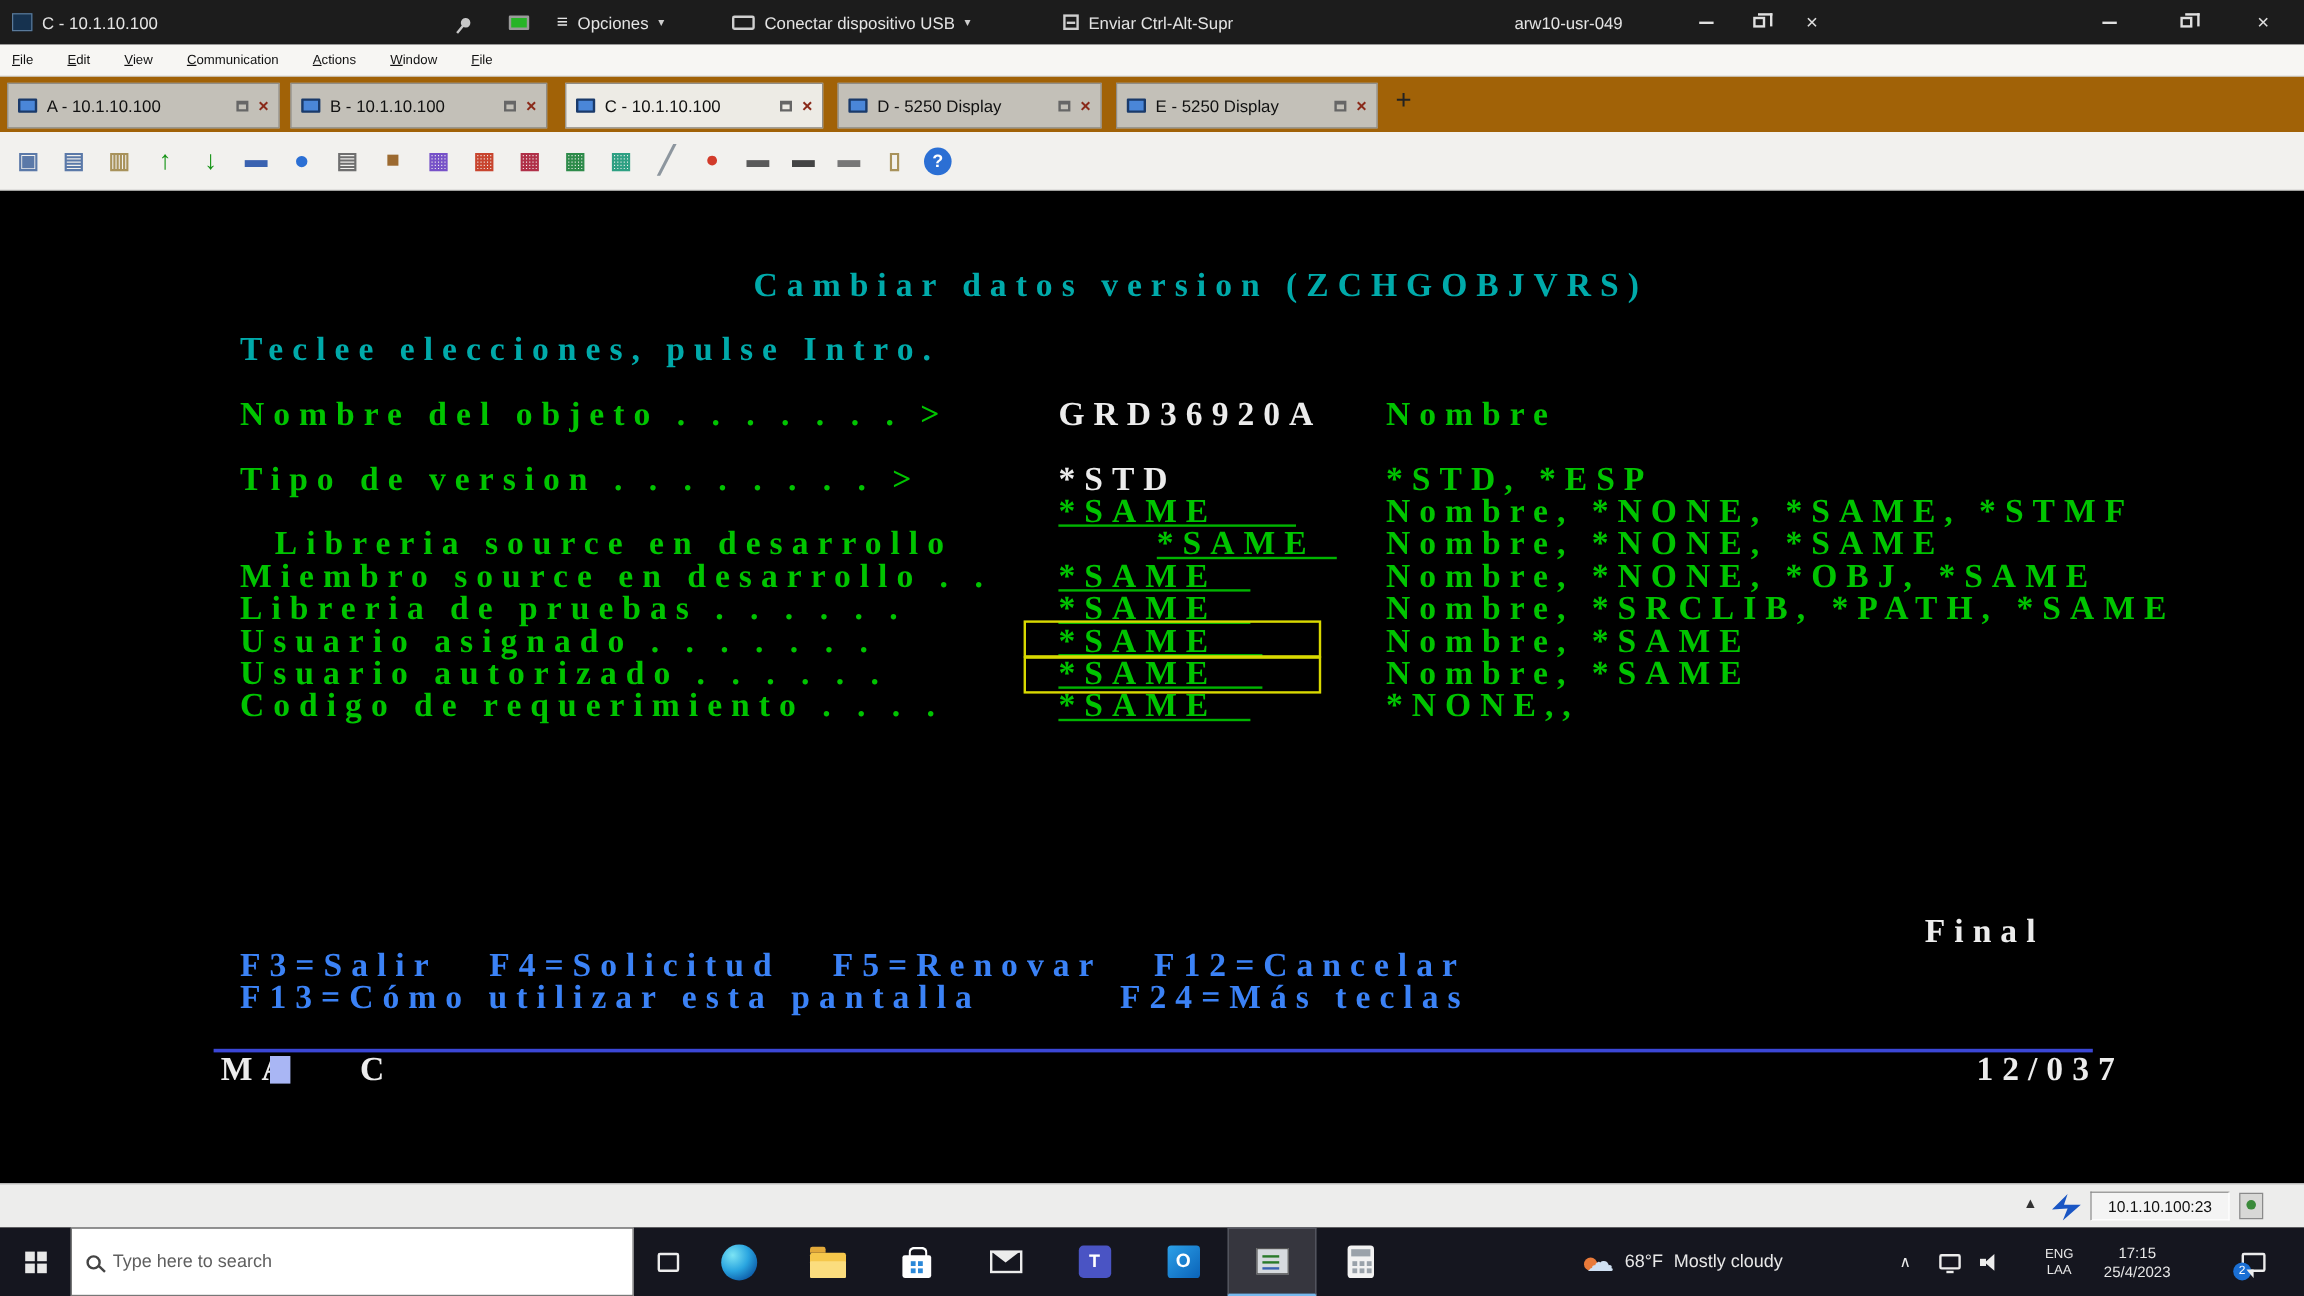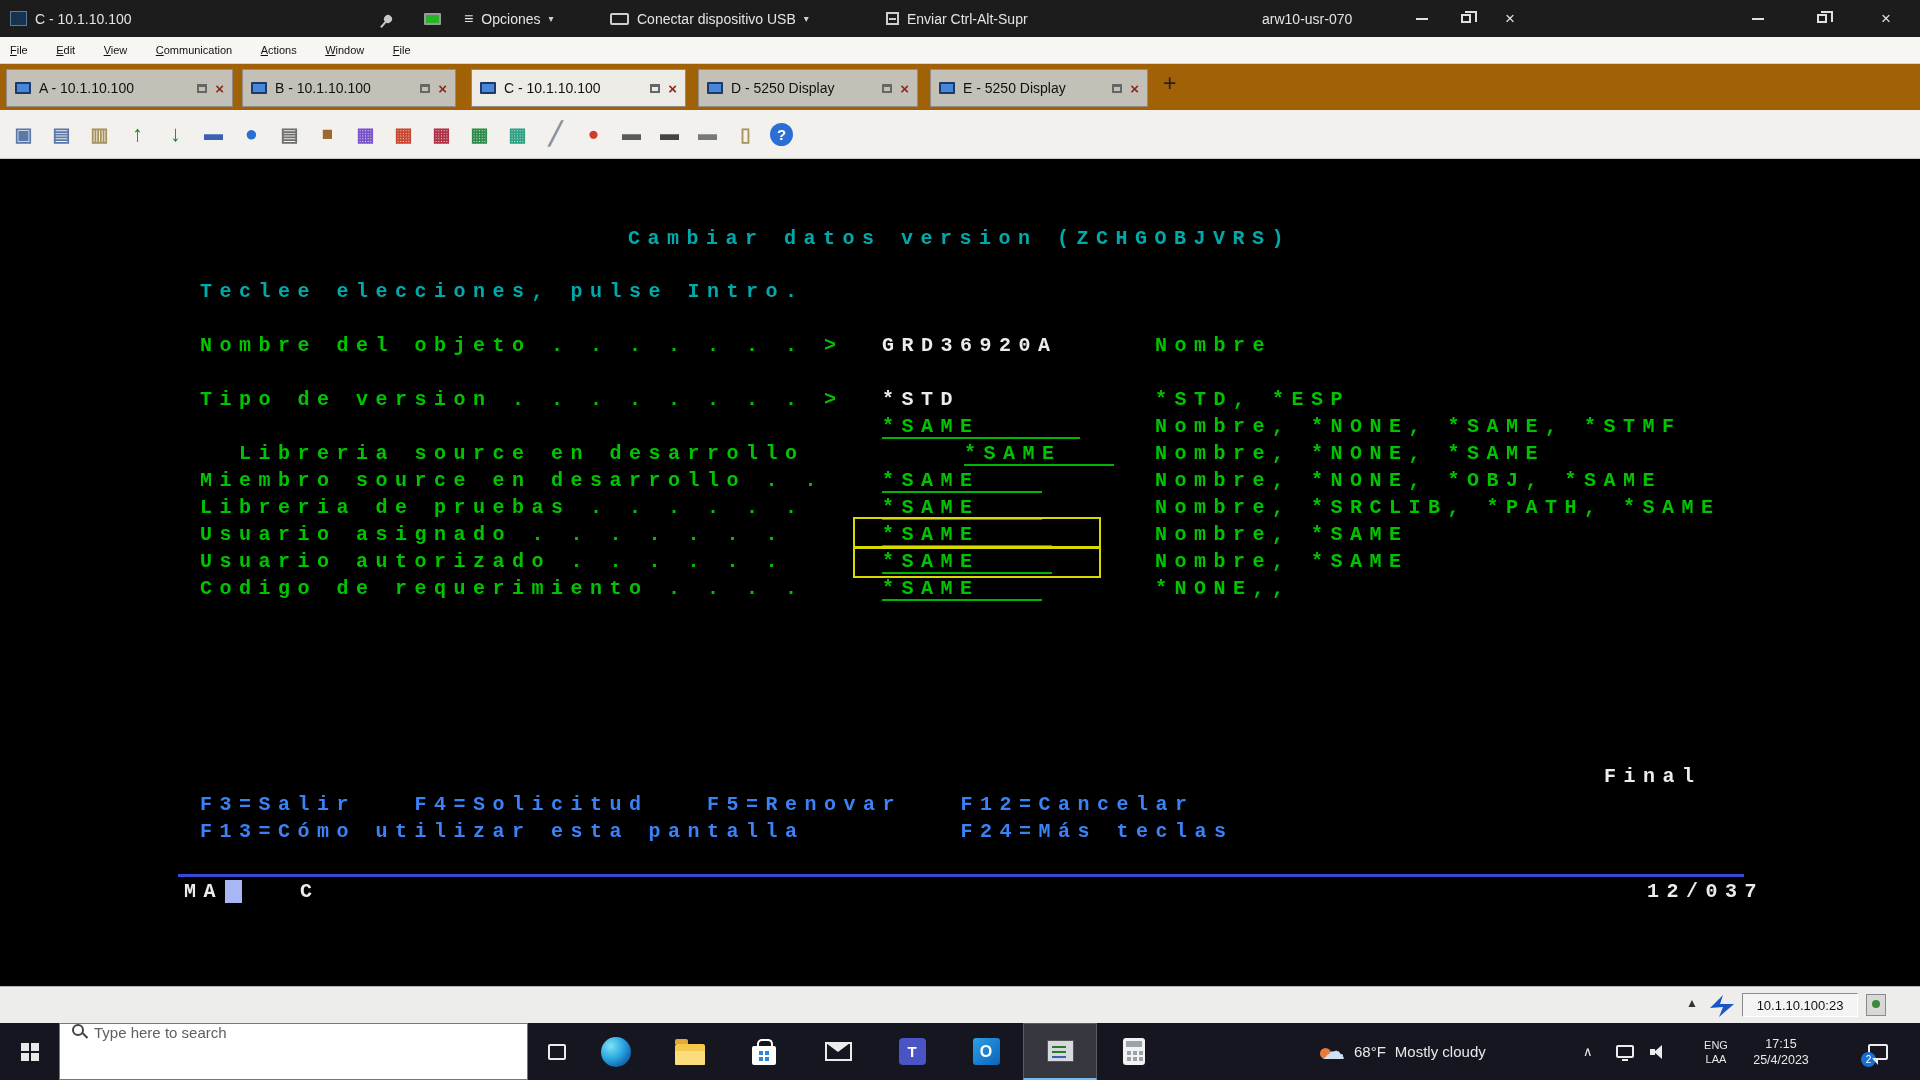--- a/index.html
+++ b/index.html
@@ -59,21 +59,21 @@
   .tbi:nth-child(16) span{color:#d23b2a}
   .tbi:nth-child(17) span{color:#5a5a5a}
   .tbi:nth-child(18) span{color:#444}
   .tbi:nth-child(19) span{color:#777}
   .tbi:nth-child(20) span{color:#a8925b}
   .tbi.i-help{background:#2b6fd4;border-radius:50%;width:23px;height:23px}
   .tbi.i-help span{color:#fff;font-size:15px}
 
   
   .terminal{position:absolute;top:159px;left:0;width:100%;height:827px;background:#000}
-  .trow{position:absolute;left:0;width:100%;height:27px;line-height:27px;font-family:Liberation Mono, monospace;font-weight:bold;font-size:20px;letter-spacing:7.5px}
+  .trow{position:absolute;left:0;width:100%;height:27px;line-height:27px;font-family:Liberation Serif, serif;font-weight:bold;font-size:28px;letter-spacing:7.5px}
   .trow span{white-space:pre}
   .tg{color:#00c400}.tc{color:#00aaaa}.tb{color:#3b82f6}.tw{color:#ececec}
   .lbl{position:absolute;left:200px;top:0}
   .opt{position:absolute;left:1155px;top:0}
   .val{position:absolute;top:0;height:26px}
   .u{border-bottom:2px solid #00b400}
   .ybox{position:absolute;left:853px;width:248px;height:31px;border:2px solid #d9d900}
   .sepline{position:absolute;left:178px;top:715px;width:1566px;height:3px;background:#3b47d6}
   .cursor{position:absolute;left:225px;top:2px;width:17px;height:23px;background:#a9b6f4}
 
@@ -83,21 +83,21 @@
   .hs-logo{position:absolute;left:1708px;top:8px}
   .hs-address{position:absolute;left:1742px;top:6px;width:116px;height:24px;background:#f4f4f4;border:1px solid;border-color:#8a8a8a #fff #fff #8a8a8a;font-size:13px;color:#111;display:flex;align-items:center;justify-content:center;white-space:nowrap}
   .hs-corner{position:absolute;left:1866px;top:7px;width:20px;height:22px;background:#d8d8d6;border:1px solid #8a8a8a}
   .hs-corner::after{content:"";position:absolute;left:5px;top:5px;width:8px;height:8px;border-radius:50%;background:#3a8a3a}
 
   
   .taskbar{position:absolute;top:1023px;left:0;width:100%;height:57px;background:#15161f;color:#e8e8e8}
   .tb-abs{position:absolute;top:0;height:57px;display:flex;align-items:center}
   .start{left:0;width:59px;justify-content:center}
   .winlogo{position:relative;width:8px;height:8px;background:#e8e8e8;box-shadow:10px 0 0 #e8e8e8,0 10px 0 #e8e8e8,10px 10px 0 #e8e8e8;transform:translate(-5px,-5px)}
-  .searchbox{left:59px;width:469px;background:#fff;border:1px solid #777;display:flex;align-items:flex-start;gap:10px;padding-left:12px}
+  .searchbox{left:59px;width:469px;background:#fff;border:1px solid #777;display:flex;align-items:center;gap:10px;padding-left:12px}
   .mag{width:12px;height:12px;border:2px solid #444;border-radius:50%;position:relative;flex:0 0 auto}
   .mag::after{content:"";position:absolute;right:-4px;bottom:-5px;width:2px;height:7px;background:#444;transform:rotate(-45deg)}
   .search-input{flex:1;border:0;outline:0;font-size:15px;color:#222;background:transparent;font-family:"Liberation Sans",sans-serif}
   .search-input::placeholder{color:#5f5f5f}
   .taskview{left:534px;width:46px;justify-content:center}
   .tv{width:18px;height:16px;border:2px solid #ececec;border-radius:2px}
   .apps{left:579px}
   .app{width:74px;height:57px;display:flex;align-items:center;justify-content:center;position:relative}
   .app.active{background:rgba(255,255,255,.14);border:1px solid #5a5c66;border-bottom:2px solid #76b9ed}
   .app-edge{width:30px;height:30px;border-radius:50%;background:radial-gradient(circle at 32% 30%,#7ce4f4,#2aa5e0 45%,#0d5ca8 80%)}
@@ -160,21 +160,21 @@
     <div class="cb-item" style="left:610px">
       <span class="cb-kb"></span>
       <span>Conectar dispositivo USB</span>
       <span class="caret">▾</span>
     </div>
     <div class="cb-item" style="left:886px">
       <span class="cb-cad"></span>
       <span>Enviar Ctrl-Alt-Supr</span>
     </div>
     <div class="cb-item" style="left:1262px">
-      <span>arw10-usr-070</span>
+      <span>arw10-usr-049</span>
     </div>
     <div class="cb-winbtns" style="left:1400px">
       <span class="wb">
           <span class="ic-min"></span>
         </span>
       <span class="wb">
           <span class="ic-restore"></span>
         </span>
       <span class="wb">
           <span class="ic-close">×</span>

